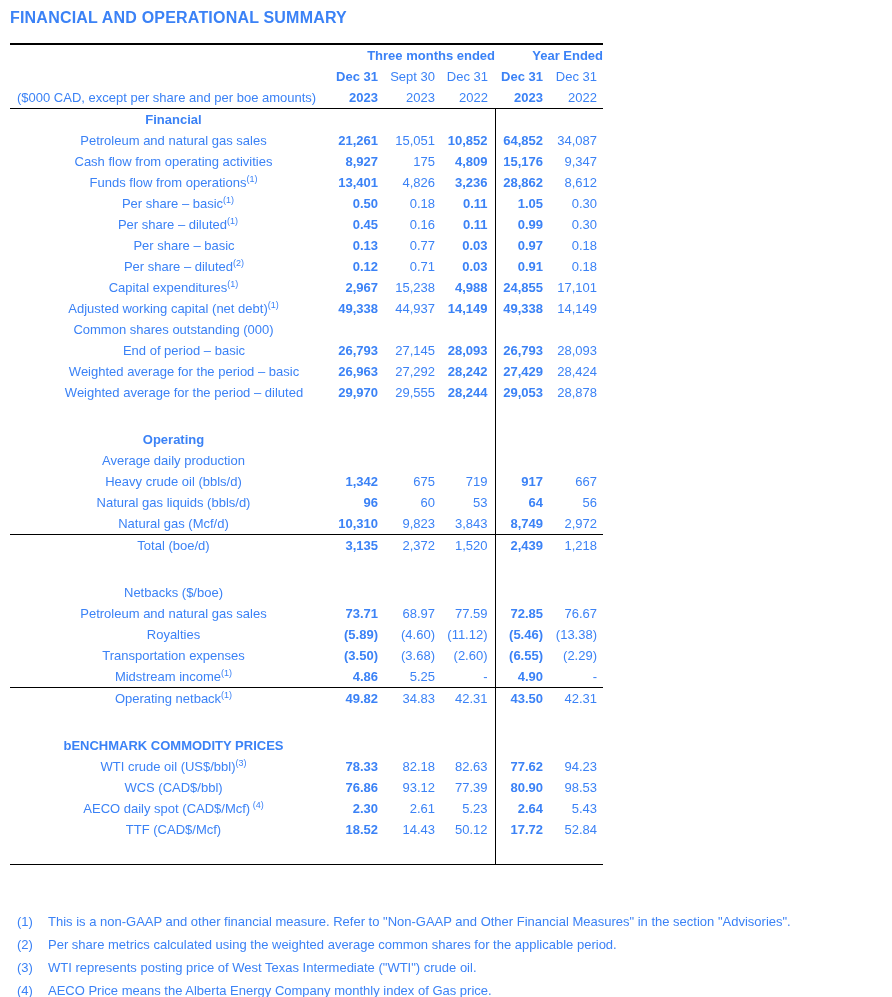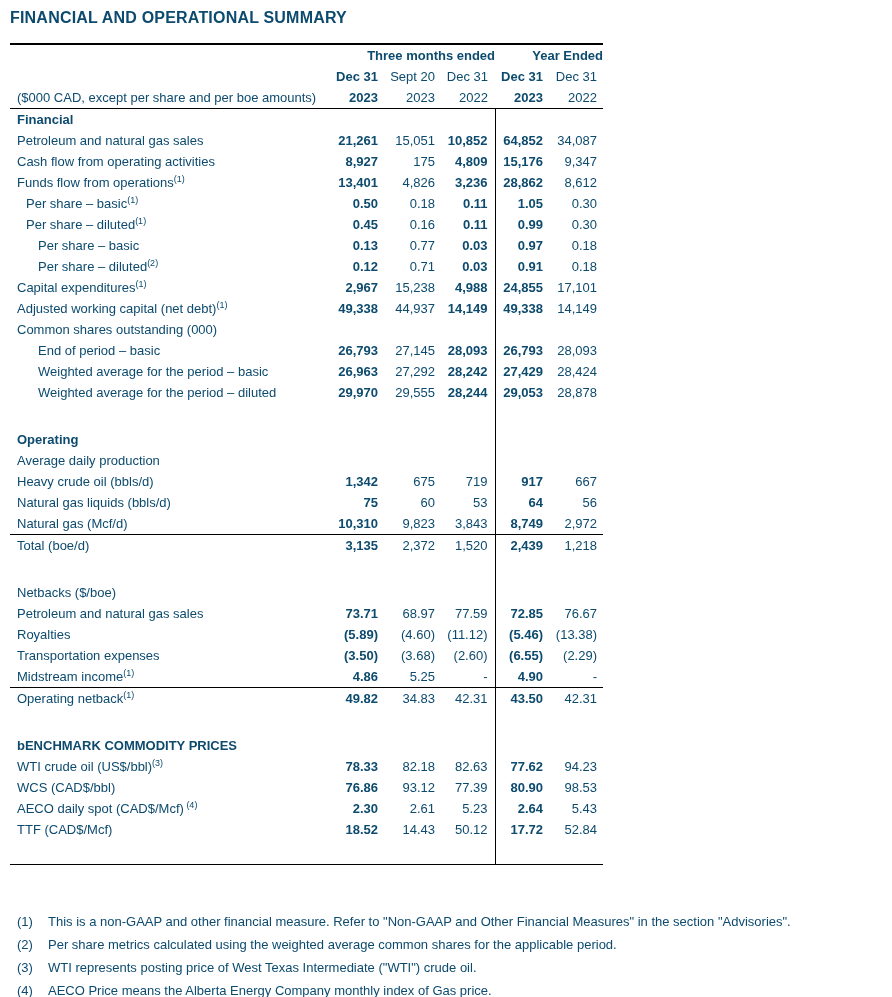--- a/index.html
+++ b/index.html
@@ -1,18 +1,18 @@
 <!DOCTYPE html>
 <html><head>
 <meta charset="utf-8">
 <style>
   html,body { margin:0; padding:0; background:#fff; }
   .page {
     position:relative; width:892px; height:997px; background:#fff;
-    font-family:"Liberation Sans", sans-serif; color:#0c4a6e; overflow:hidden;
+    font-family:"Liberation Sans", sans-serif; color:#3b82f6; overflow:hidden;
   }
   .title {
     position:absolute; left:10px; top:9px;
     font-size:16px; font-weight:bold; letter-spacing:0.2px;
   }
   table.fin {
     position:absolute; left:10px; top:43px; width:593px;
     border-collapse:collapse; table-layout:fixed;
     border-top:2px solid #000; font-size:13px;
   }
@@ -20,21 +20,21 @@
   col.cw1 { width:48px; }
   col.cw2 { width:57px; }
   col.cw3 { width:60px; }
   col.cw4 { width:48px; }
   col.cw5 { width:60px; }
   td, th { height:21px; line-height:21px; padding:0; white-space:nowrap; font-weight:normal; font-size:13px; vertical-align:middle; }
   thead th.grp { text-align:right; font-weight:bold; }
   thead .num, td.num { text-align:right; }
   thead tr.units th { border-bottom:1.5px solid #000; }
   th.b, td.b { font-weight:bold; }
-  td.lbl { text-align:left; padding-left:7px; overflow:hidden; }
+  td.lbl { text-align:center; padding-left:7px; overflow:hidden; }
   td.lbl.i1 { padding-left:16px; }
   td.lbl.i2 { padding-left:28px; }
   td.c3 { padding-right:7px; }
   td.c4 { border-left:1.5px solid #000;margin-left:8px; }
   td.c5 { padding-right:6px; }
   th.hc3 { padding-right:7px; }
   th.hc5 { padding-right:6px; }
   tr.section td.lbl { font-weight:bold; }
   tr.rule-below td { border-bottom:1.5px solid #000; }
   sup { font-size:9px; line-height:0; }
@@ -61,21 +61,21 @@
     </colgroup>
     <thead>
       <tr>
         <th></th>
         <th class="grp" colspan="3">Three months ended</th>
         <th class="grp" colspan="2">Year Ended</th>
       </tr>
       <tr>
         <th></th>
         <th class="num b">Dec 31</th>
-        <th class="num">Sept 20</th>
+        <th class="num">Sept 30</th>
         <th class="num hc3">Dec 31</th>
         <th class="num b">Dec 31</th>
         <th class="num hc5">Dec 31</th>
       </tr>
       <tr class="units">
         <th class="lbl" style="text-align:left; padding-left:7px;">($000 CAD, except per share and per boe amounts)</th>
         <th class="num b">2023</th>
         <th class="num">2023</th>
         <th class="num hc3">2022</th>
         <th class="num b">2023</th>
@@ -222,21 +222,21 @@
         <tr>
           <td class="lbl">Heavy crude oil (bbls/d)</td>
           <td class="num c1 b">1,342</td>
           <td class="num c2">675</td>
           <td class="num c3">719</td>
           <td class="num c4 b">917</td>
           <td class="num c5">667</td>
         </tr>
         <tr>
           <td class="lbl">Natural gas liquids (bbls/d)</td>
-          <td class="num c1 b">75</td>
+          <td class="num c1 b">96</td>
           <td class="num c2">60</td>
           <td class="num c3">53</td>
           <td class="num c4 b">64</td>
           <td class="num c5">56</td>
         </tr>
         <tr class="rule-below">
           <td class="lbl">Natural gas (Mcf/d)</td>
           <td class="num c1 b">10,310</td>
           <td class="num c2">9,823</td>
           <td class="num c3">3,843</td>

